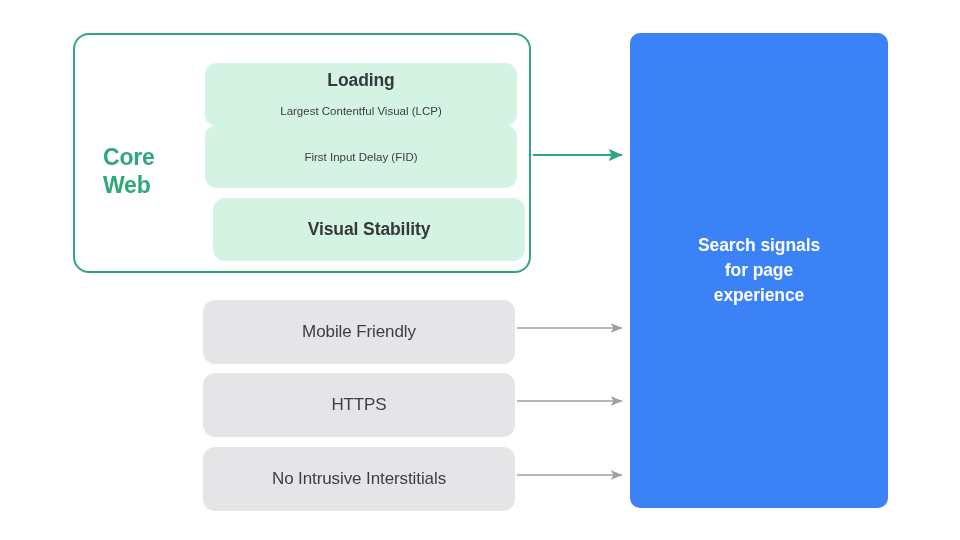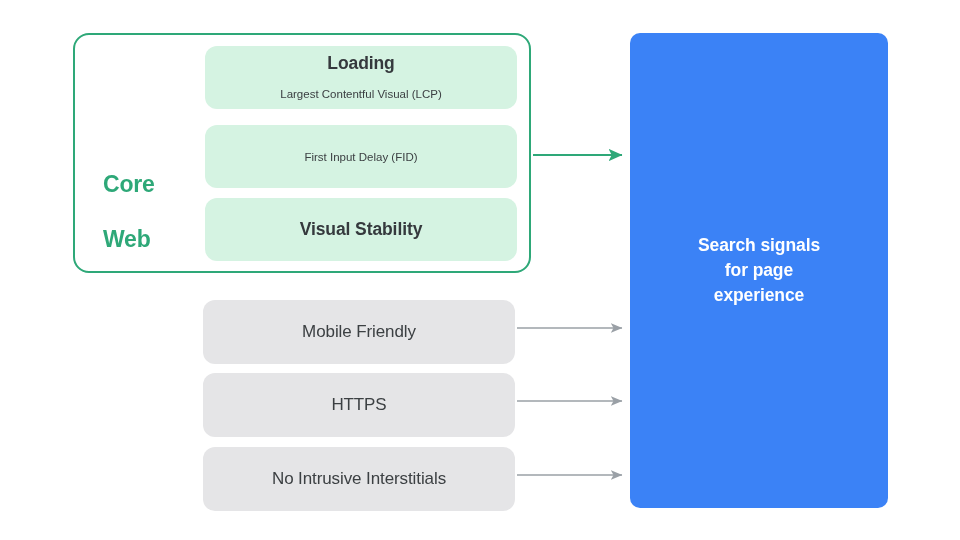--- a/index.html
+++ b/index.html
@@ -38,38 +38,38 @@
     position: absolute;
     left: 28px;
     top: 108px;
     width: 110px;
     color: #2EA878;
     font-size: 23px;
     font-weight: bold;
     line-height: 1.22;
     letter-spacing: -0.2px;
   }
-  #cwv-label span { display: block; margin-top: 27px; }
+  #cwv-label span { display: block; }
 
   .vital-card {
     position: absolute;
     left: 130px;
     width: 312px;
     height: 63px;
     background: #D5F3E2;
     border-radius: 12px;
     display: flex;
     flex-direction: column;
     align-items: center;
     justify-content: center;
     box-sizing: border-box;
   }
-  #vital-card-0 { top: 11px; gap: 11px; }
+  #vital-card-0 { top: 28px; gap: 11px; }
   #vital-card-1 { top: 90px; }
-  #vital-card-2 { top: 163px; }
+  #vital-card-2 { top: 163px; margin-left: 8px; }
 
   .vital-title {
     color: #35393D;
     font-size: 17.5px;
     font-weight: bold;
     line-height: 1.25;
     letter-spacing: -0.1px;
   }
   .vital-subtitle {
     color: #3C4043;

